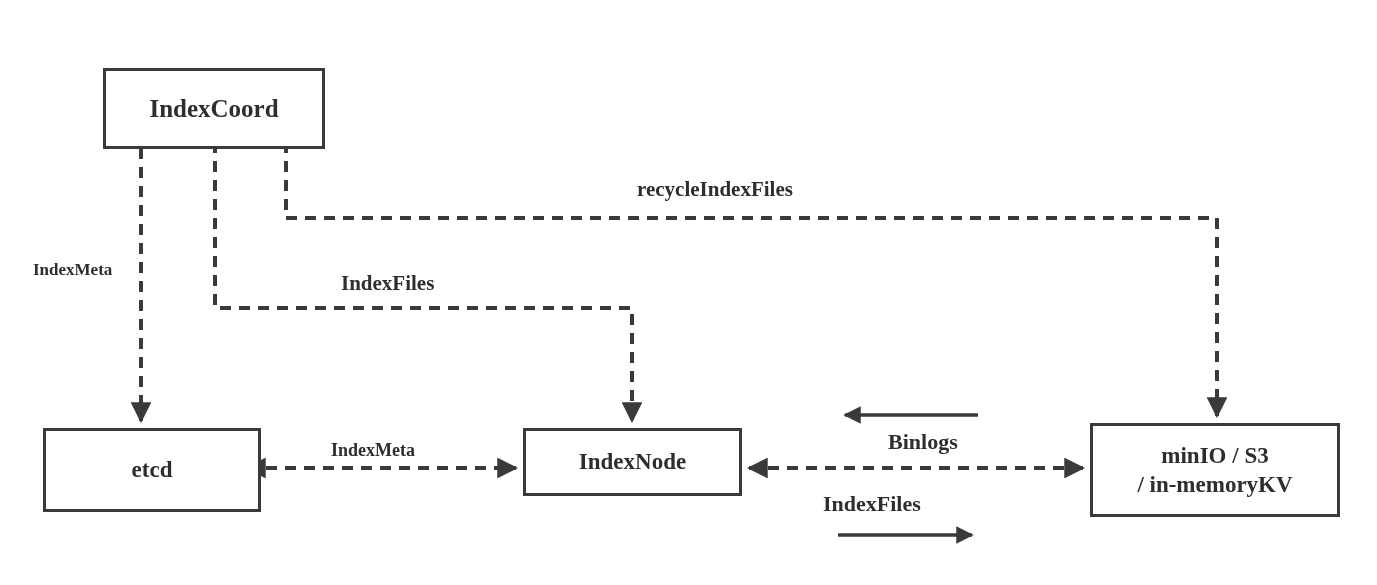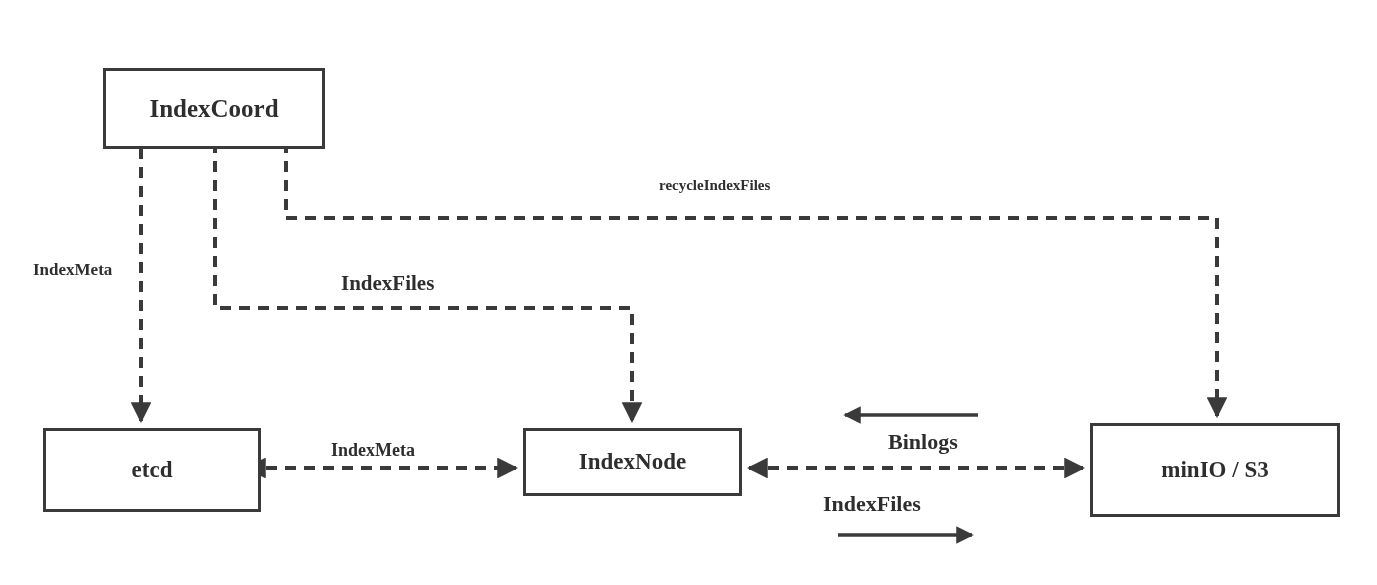--- a/index.html
+++ b/index.html
@@ -61,21 +61,21 @@
     color: #2e2e2e;
     font-weight: bold;
     font-family: "Liberation Serif", "DejaVu Serif", serif;
     white-space: nowrap;
     text-align: center;
   }
   #label-indexmeta-coord {
     left: 33px; top: 260px; font-size: 17px;
   }
   #label-recycleindexfiles {
-    left: 659px; top: 177px; font-size: 15px;
+    left: 637px; top: 177px; font-size: 21px;
   }
   #label-createindex {
     left: 341px; top: 271px; font-size: 21px;
   }
   #label-indexmeta-node {
     left: 331px; top: 440px; font-size: 18px;
   }
   #label-binlogs {
     left: 888px; top: 429px; font-size: 22px;
   }
@@ -137,20 +137,21 @@
   <div class="node-box" id="node-etcd">
     <span>etcd</span>
   </div>
 
   <div class="node-box" id="node-indexnode">
     <span>IndexNode</span>
   </div>
 
   <div class="node-box" id="node-minio">
     <span>minIO / S3</span>
+    <span>/ in-memoryKV</span>
   </div>
 
   <div class="edge-label" id="label-indexmeta-coord">IndexMeta</div>
 
   <div class="edge-label" id="label-createindex">IndexFiles</div>
 
   <div class="edge-label" id="label-recycleindexfiles">recycleIndexFiles</div>
 
   <div class="edge-label" id="label-indexmeta-node">IndexMeta</div>
 

